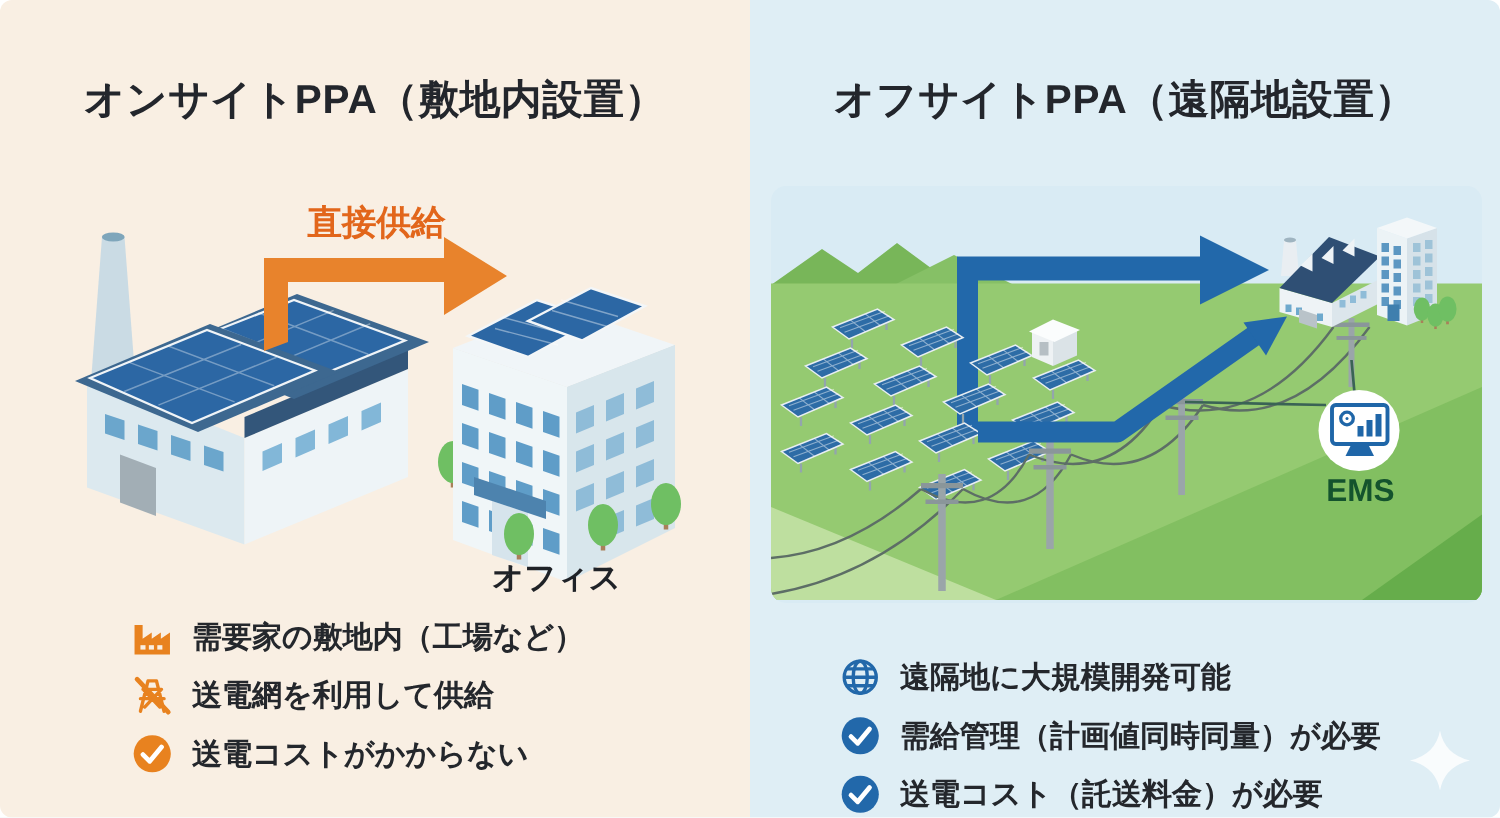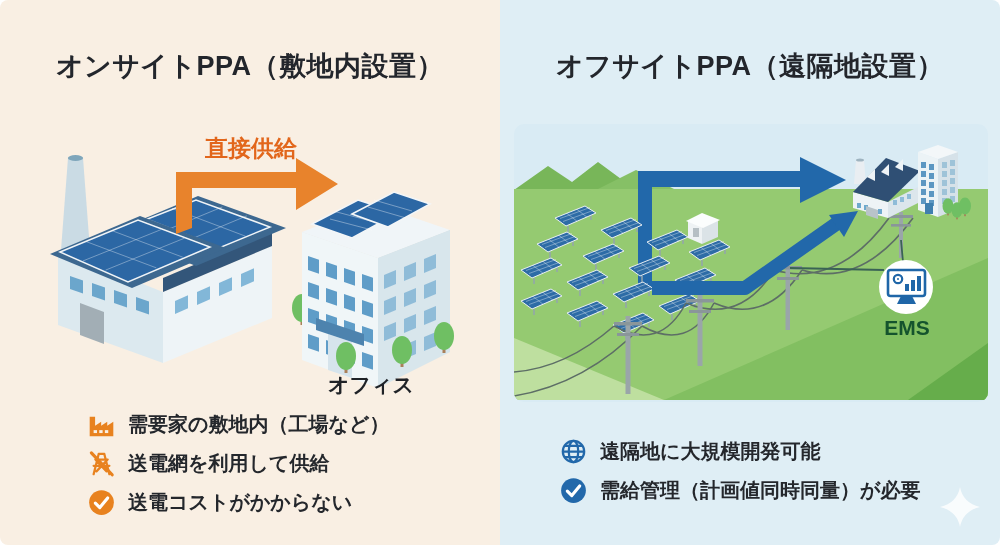--- a/index.html
+++ b/index.html
@@ -328,14 +328,21 @@
       </svg>
       <span>遠隔地に大規模開発可能</span>
     </div>
     <div class="bullet">
       <svg width="27" height="27" viewBox="0 0 24 24">
         <circle cx="12" cy="12" r="11" fill="#2268aa"></circle>
         <polyline points="6.5,12.5 10.5,16.5 17.5,8" fill="none" stroke="#ffffff" stroke-width="2.8" stroke-linecap="round" stroke-linejoin="round"></polyline>
       </svg>
       <span>需給管理（計画値同時同量）が必要</span>
     </div>
+    <div class="bullet">
+      <svg width="27" height="27" viewBox="0 0 24 24">
+        <circle cx="12" cy="12" r="11" fill="#2268aa"></circle>
+        <polyline points="6.5,12.5 10.5,16.5 17.5,8" fill="none" stroke="#ffffff" stroke-width="2.8" stroke-linecap="round" stroke-linejoin="round"></polyline>
+      </svg>
+      <span>送電コスト（託送料金）が必要</span>
+    </div>
   </div>
 </div>
 
 </body></html>

